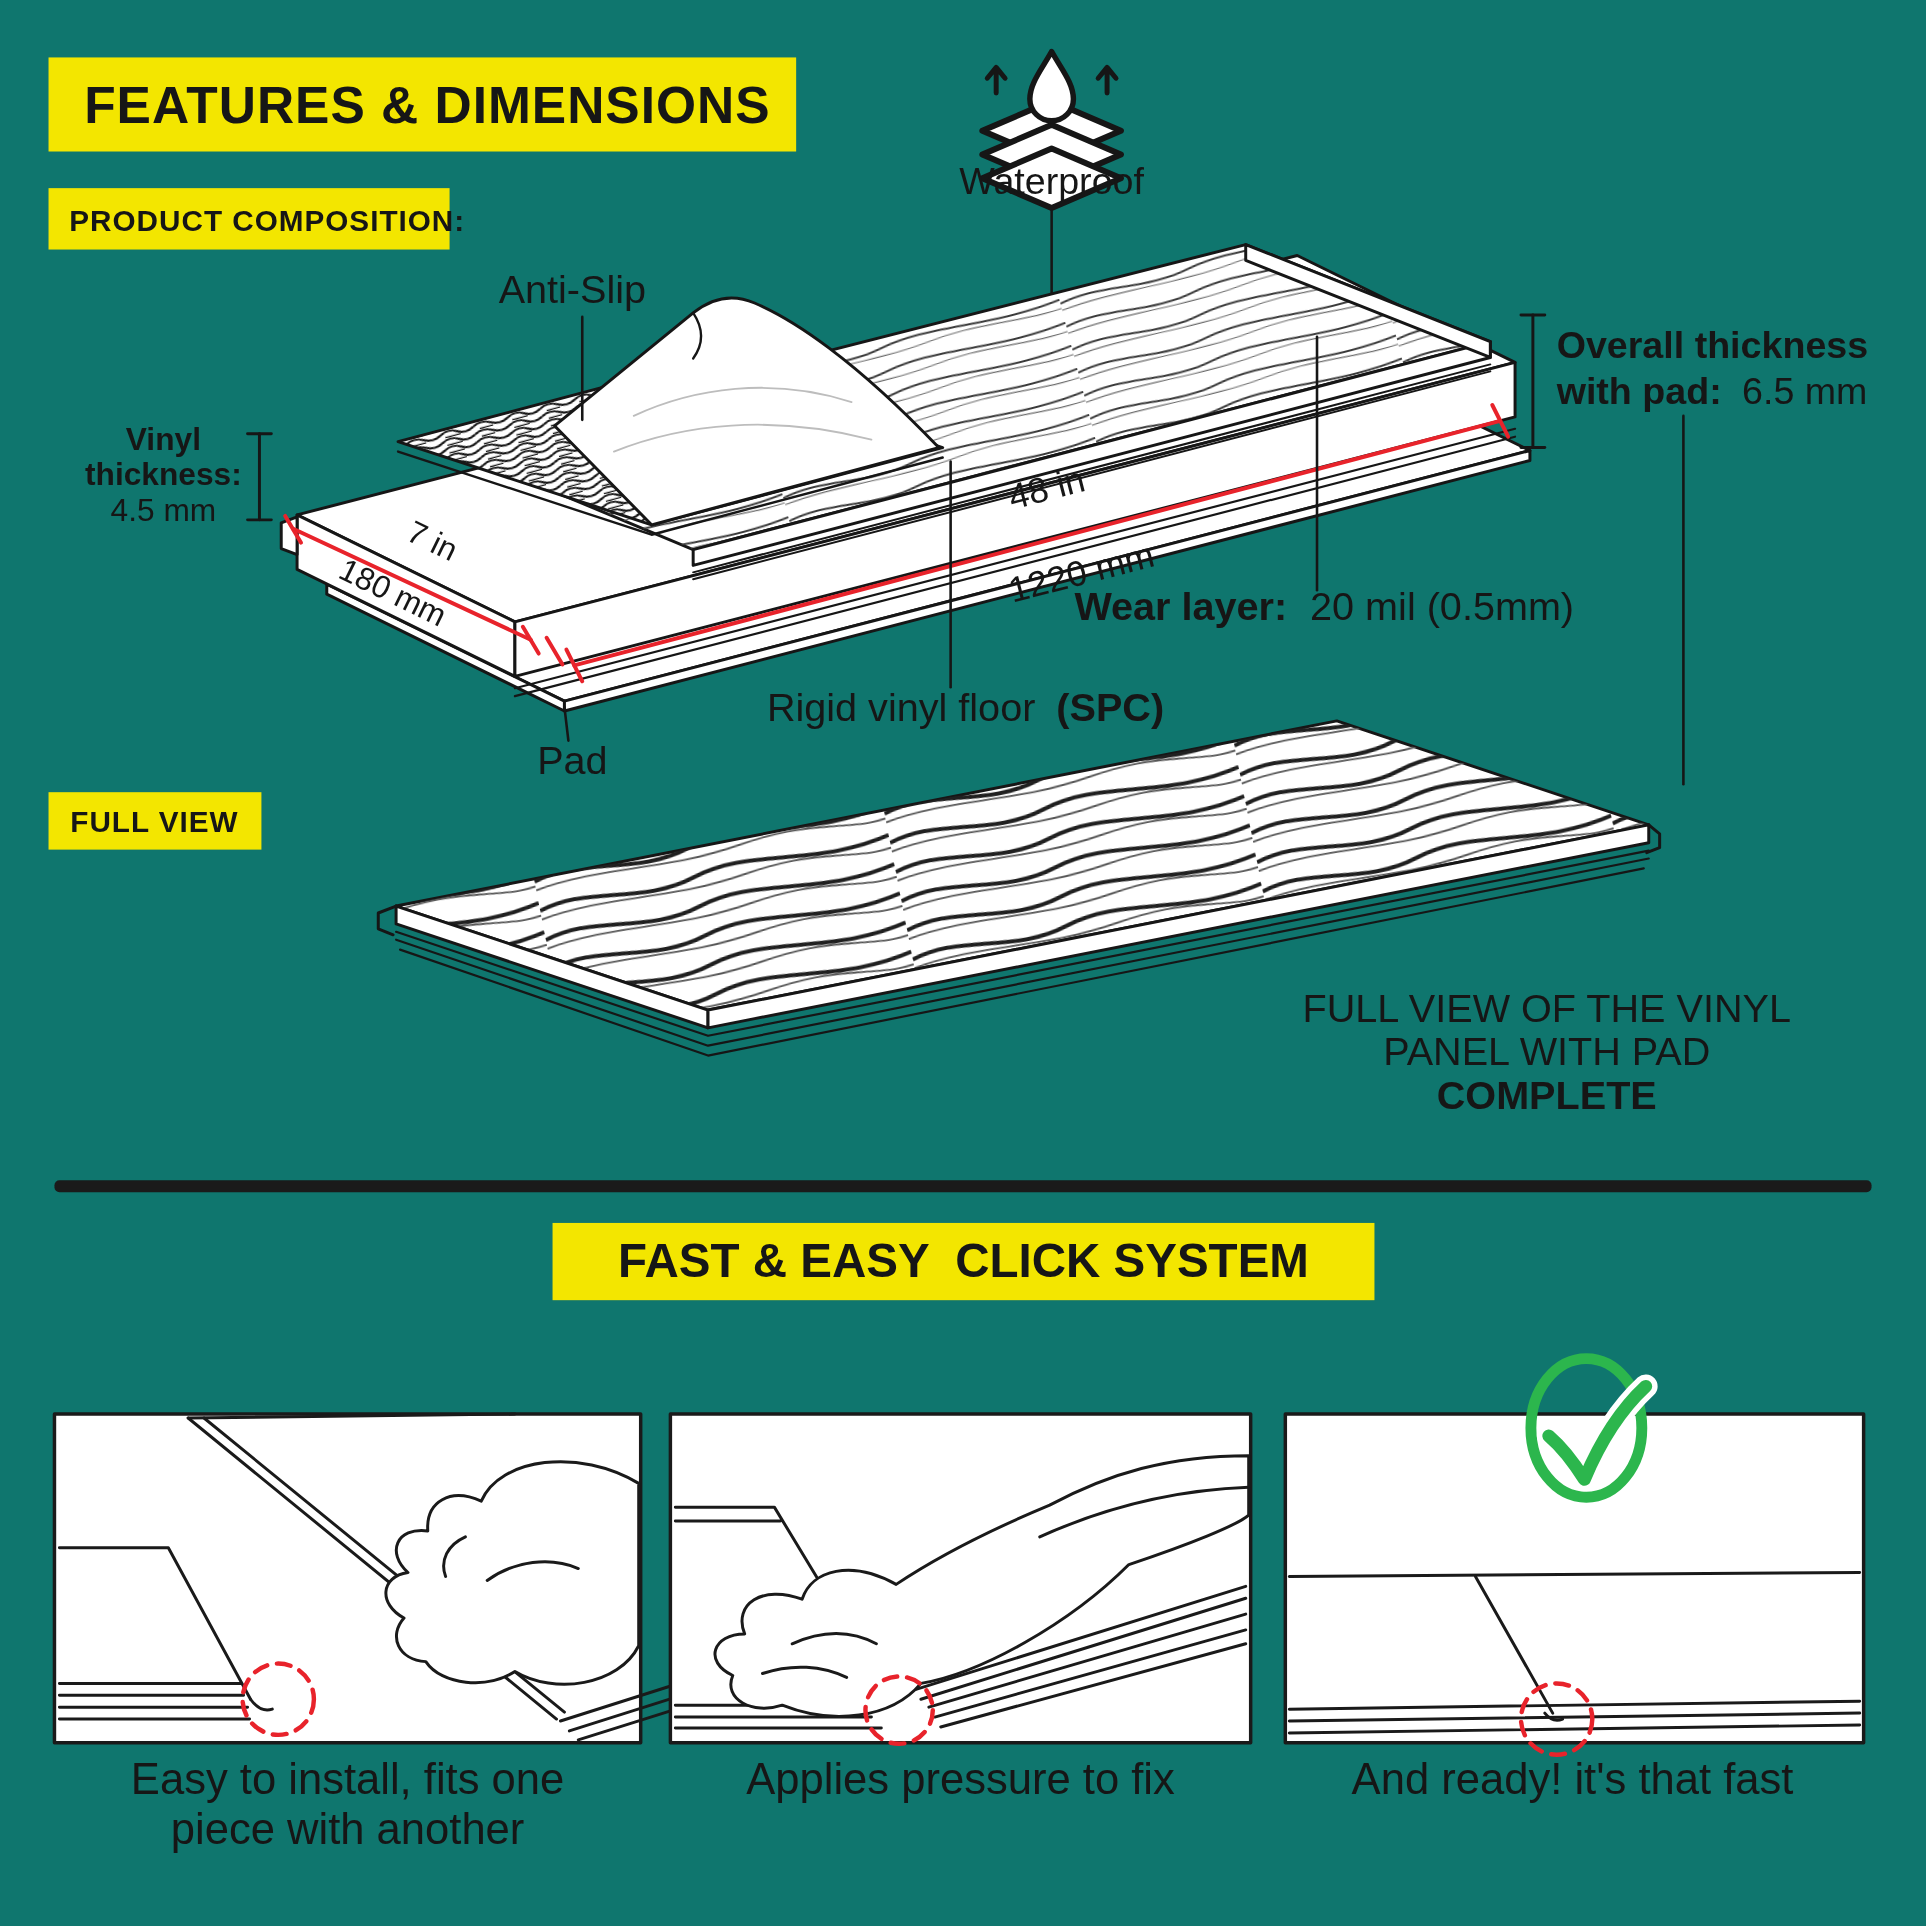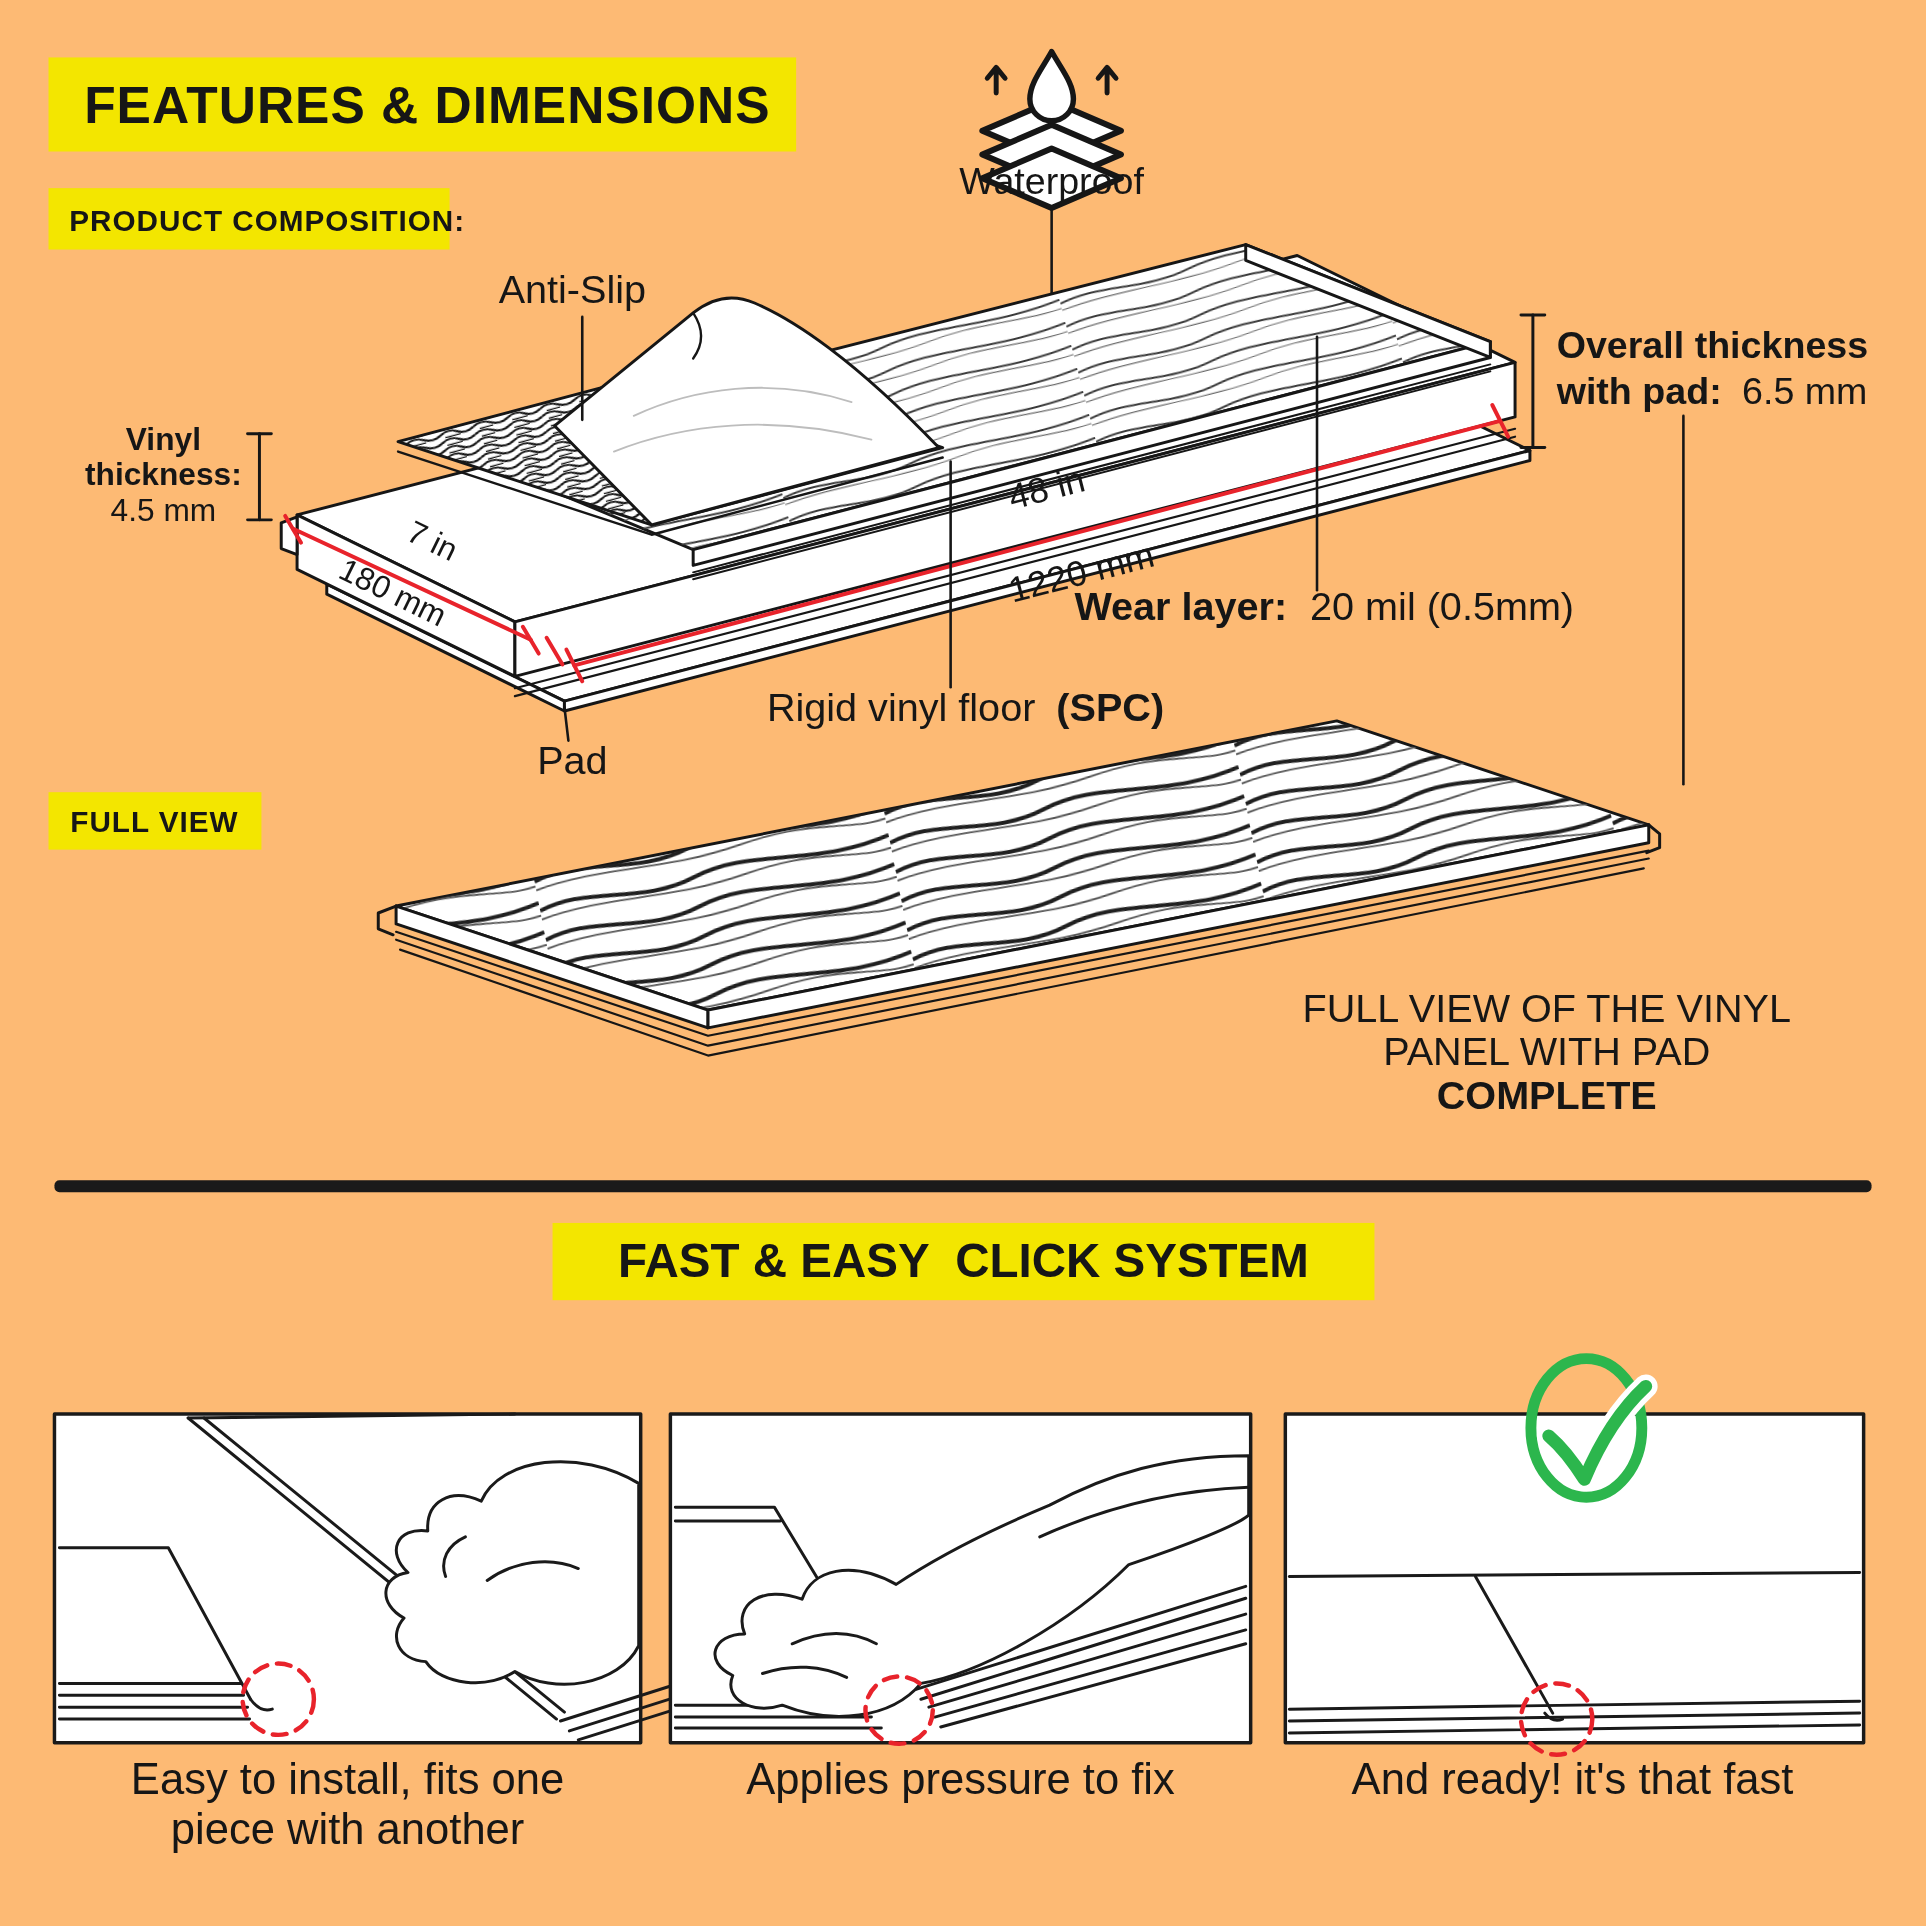--- a/index.html
+++ b/index.html
@@ -1,16 +1,16 @@
 <!DOCTYPE html>
 <html><head>
 <meta charset="utf-8">
 <style>
   html,body{margin:0;padding:0;background:#fff;}
-  .page{position:relative;width:1927px;height:1927px;background:#fdba74;overflow:hidden;
+  .page{position:relative;width:1927px;height:1927px;background:#0f766e;overflow:hidden;
         font-family:"Liberation Sans",sans-serif;}
   svg{position:absolute;inset:0;}
   text{fill:#161616;font-family:"Liberation Sans",sans-serif;}
   .b{font-weight:700;}
   .pre{white-space:pre;}
 </style>
 </head>
 <body>
 
 <div class="page">

